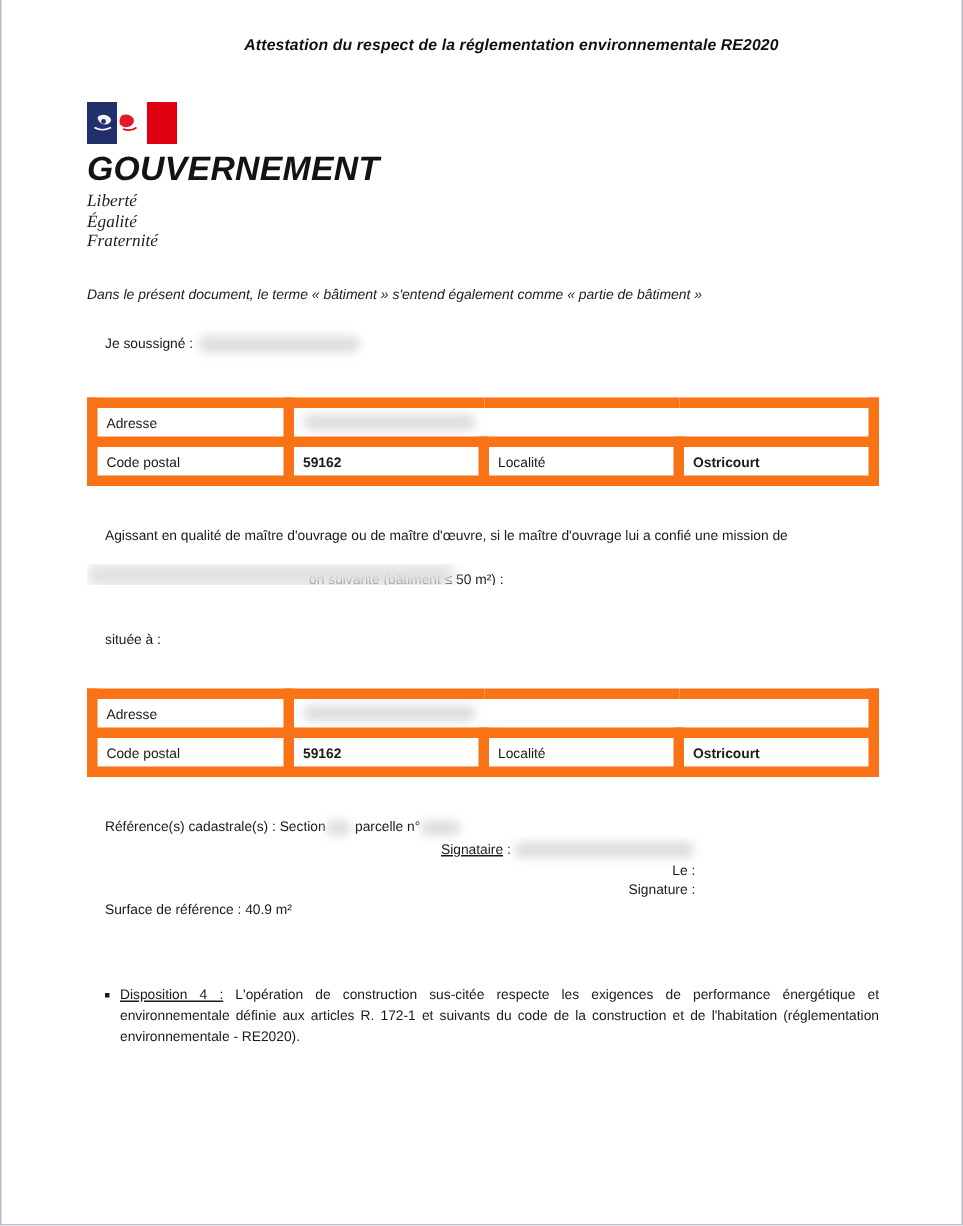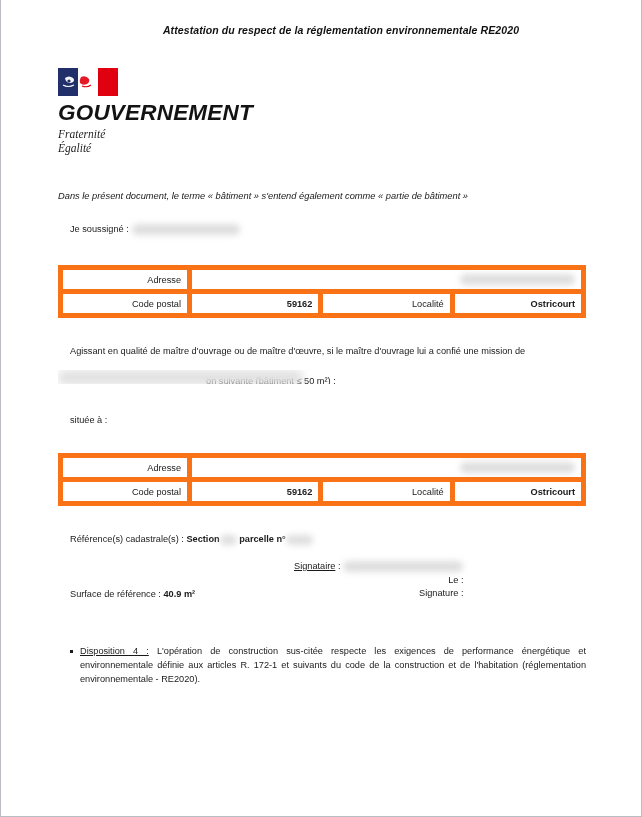--- a/index.html
+++ b/index.html
@@ -110,28 +110,27 @@
   .redact.sign { width: 120px; height: 11px; margin-left: 3px; }
 
   
   table.addr {
     border-collapse: collapse;
     width: 528px;
     font-size: 9.2px;
     table-layout: fixed;
   }
   table.addr td {
-    border: 5px solid #f97316;
+    border: 7px solid #f97316;
     height: 19px;
     padding: 0 6px;
     vertical-align: middle;
     color: #1a1a1a;
     overflow: hidden;
     white-space: nowrap;
-    text-align: right;
   }
   td.label-cell { width: 112px; }
   td.val-cell   { width: 152px; font-weight: bold; }
   td.loc-label  { width: 105px; }
   td.loc-val    { font-weight: bold; }
   td.addr-wide  { }
 
   
   .masked-line {
     position: relative;
@@ -147,21 +146,21 @@
     left: 0;
     top: 0px;
     width: 245px;
     height: 15px;
     background: #e0e0e0;
     filter: blur(4px);
     border-radius: 6px;
     opacity: 0.96;
   }
   .u { text-decoration: underline; }
-  .b { font-weight: bold; }
+  .b { font-weight: normal; }
 
   
   ul.disp {
     margin: 0;
     padding: 0 0 0 22px;
     list-style: none;
   }
   ul.disp li {
     position: relative;
     font-size: 9.2px;
@@ -209,22 +208,23 @@
         <circle cx="11" cy="13" r="1.6" fill="#21306b"></circle>
         <path d="M5 17 q5 3 11 0" stroke="#ffffff" stroke-width="1.1" fill="none"></path>
       </g>
       <g fill="#e1000f">
         <path d="M23 9 q5 -2 8 2 q1 3 -2 5 q-4 2 -7 -1 q-1 -3 1 -6 z" opacity="0.9"></path>
         <path d="M24 18 q5 2 9 -1" stroke="#e1000f" stroke-width="1.1" fill="none"></path>
       </g>
     </svg>
     <div class="gouv-word">GOUVERNEMENT</div>
     <div class="motto">
+      <div>Liberté</div>
+      <div>Égalité</div>
       <div>Fraternité</div>
-      <div>Égalité</div>
     </div>
   </div>
 
   <div class="body-area">
 
     <p class="intro-note">Dans le présent document, le terme « bâtiment » s'entend également comme « partie de bâtiment »</p>
 
     <p class="para">
       <span>Je soussigné :</span><span class="redact inline-name"></span>
     </p>

